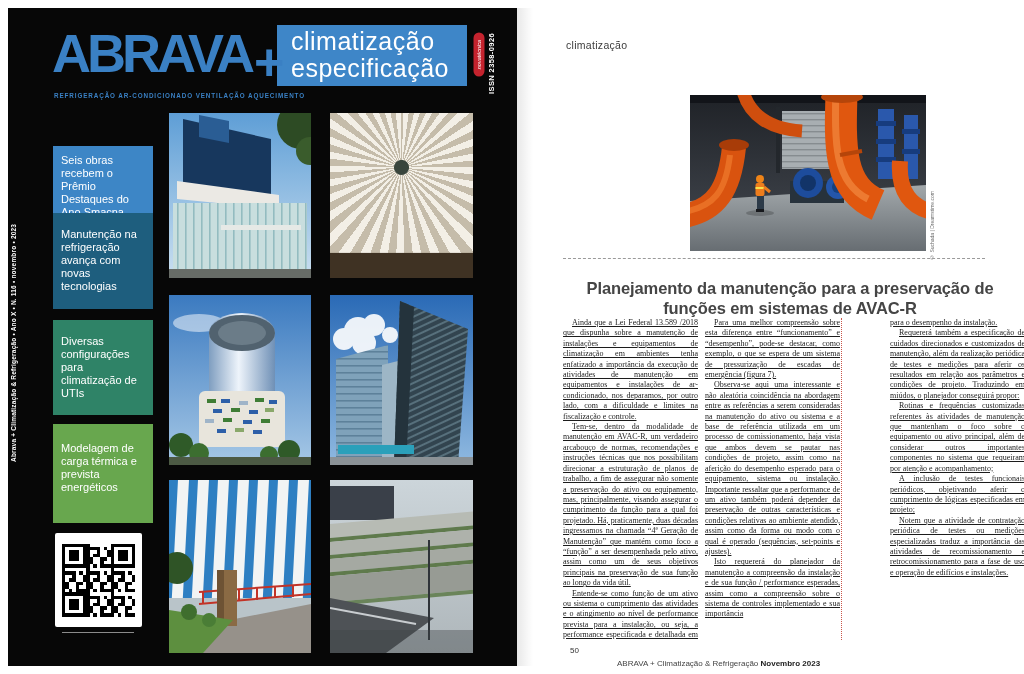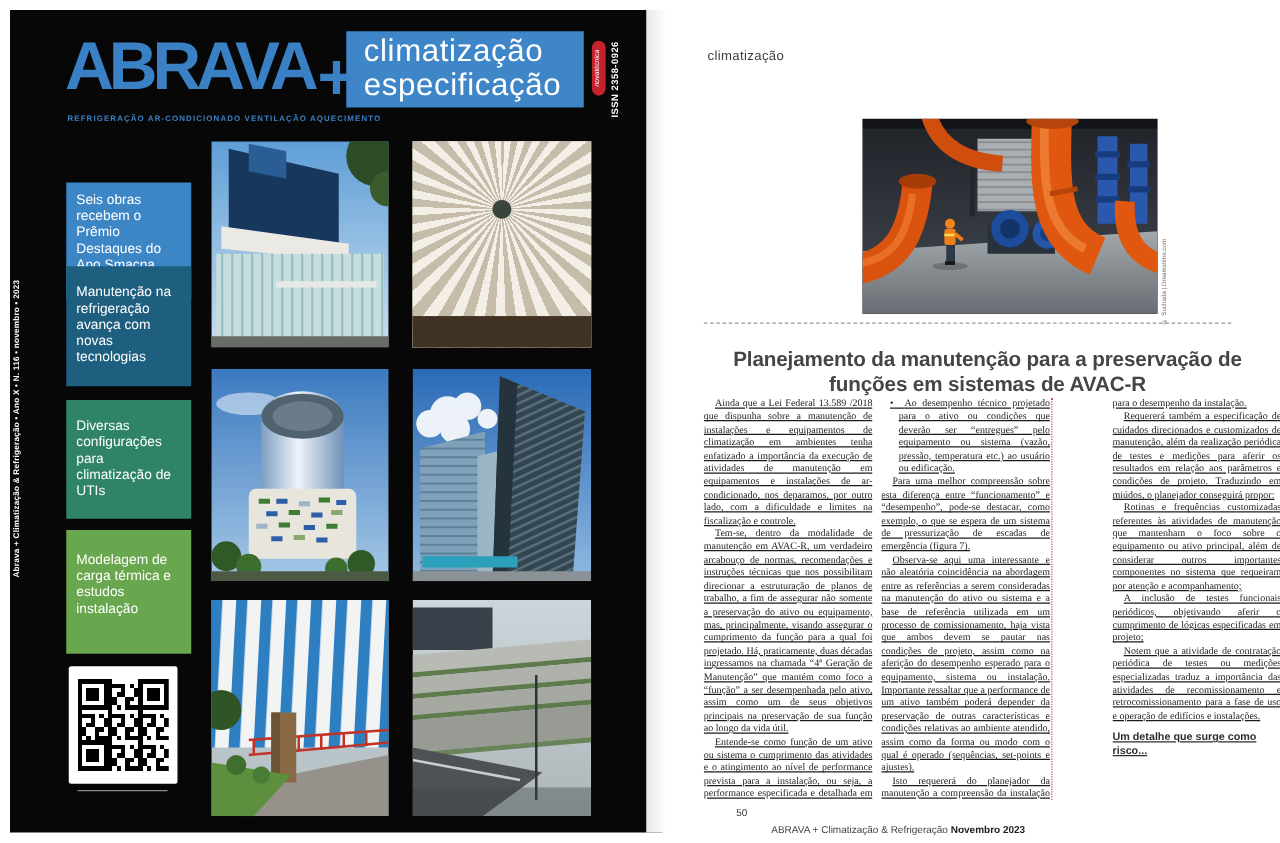--- a/index.html
+++ b/index.html
@@ -65,21 +65,21 @@
   .colA{left:46px;}.colB{left:188px;}.colC{left:330px;margin-left:43px;}
   .coldiv{position:absolute;left:324px;top:310px;height:322px;border-left:1px dotted #c0392b;opacity:.85;}
   .bp{margin:0;text-decoration:underline;}
   .bp.ind{text-indent:9px;}
   .bp.cont{text-indent:0;}
   .bp.bullet{padding-left:14px;text-indent:-7px;}
   .bp.bullet::before{content:"•\00a0\00a0";}
   .bp.subhead{font-family:"Liberation Sans",sans-serif;font-weight:bold;font-size:8.6px;
               color:#2e2e2e;margin:6px 0 2px;text-indent:0;text-align:left;}
   .pfooter{position:absolute;left:0;top:638px;width:460px;font-size:8px;color:#333;}
-  .pfooter .pnum{position:absolute;left:72px;top:0;}
+  .pfooter .pnum{position:absolute;left:53px;top:0;}
   .pfooter .ftext{position:absolute;left:100px;top:13px;white-space:nowrap;color:#444;}
   .pfooter .fdate{font-weight:bold;color:#1d1d1d;}
 </style>
 </head>
 <body>
 
 <div id="stage">
 
   <section class="cover">
     <div class="spine">Abrava + Climatização &amp; Refrigeração • Ano X • N. 116 • novembro • 2023</div>
@@ -90,21 +90,21 @@
       <div>climatização</div>
       <div>especificação</div>
     </div>
     <div class="tagline">REFRIGERAÇÃO AR-CONDICIONADO VENTILAÇÃO AQUECIMENTO</div>
     <div class="badge">novatécnica</div>
     <div class="issn">ISSN 2358-0926</div>
 
     <div class="hl hl1" style="background: rgb(61, 134, 198);">Seis obras recebem o Prêmio Destaques do Ano Smacna Brasil</div>
     <div class="hl hl2" style="background: rgb(30, 94, 126);">Manutenção na refrigeração avança com novas tecnologias</div>
     <div class="hl hl3" style="background: rgb(47, 131, 103);">Diversas configurações para climatização de UTIs</div>
-    <div class="hl hl4" style="background: rgb(104, 167, 78);">Modelagem de carga térmica e estudos instalação</div>
+    <div class="hl hl4" style="background: rgb(104, 167, 78);">Modelagem de carga térmica e prevista energéticos</div>
 
     <div class="qr">
       <svg viewBox="0 0 21 21">
           <rect x="0" y="0" width="1" height="1"></rect>
           <rect x="1" y="0" width="1" height="1"></rect>
           <rect x="2" y="0" width="1" height="1"></rect>
           <rect x="3" y="0" width="1" height="1"></rect>
           <rect x="4" y="0" width="1" height="1"></rect>
           <rect x="5" y="0" width="1" height="1"></rect>
           <rect x="6" y="0" width="1" height="1"></rect>
@@ -572,34 +572,32 @@
     <h1 class="title">Planejamento da manutenção para a preservação de funções em sistemas de AVAC-R</h1>
 
     <div class="col colA">
 
     <p class="bp ind">Ainda que a Lei Federal 13.589 /2018 que dispunha sobre a manutenção de instalações e equipamentos de climatização em ambientes tenha enfatizado a importância da execução de atividades de manutenção em equipamentos e instalações de ar-condicionado, nos deparamos, por outro lado, com a dificuldade e limites na fiscalização e controle.</p>
         <p class="bp ind">Tem-se, dentro da modalidade de manutenção em AVAC-R, um verdadeiro arcabouço de normas, recomendações e instruções técnicas que nos possibilitam direcionar a estruturação de planos de trabalho, a fim de assegurar não somente a preservação do ativo ou equipamento, mas, principalmente, visando assegurar o cumprimento da função para a qual foi projetado. Há, praticamente, duas décadas ingressamos na chamada “4ª Geração de Manutenção” que mantém como foco a “função” a ser desempenhada pelo ativo, assim como um de seus objetivos principais na preservação de sua função ao longo da vida útil.</p>
         <p class="bp ind">Entende-se como função de um ativo ou sistema o cumprimento das atividades e o atingimento ao nível de performance prevista para a instalação, ou seja, a performance especificada e detalhada em seu projeto as built. Em resumo, referimo-nos:</p>
       </div>
     <div class="col colB">
 
-    <p class="bp bullet">Ao desempenho técnico projetado para o ativo ou condições que deverão ser “entregues” pelo equipamento ou sistema (vazão, pressão, temperatura etc.) ao usuário ou edificação.</p>
         <p class="bp ind">Para uma melhor compreensão sobre esta diferença entre “funcionamento” e “desempenho”, pode-se destacar, como exemplo, o que se espera de um sistema de pressurização de escadas de emergência (figura 7).</p>
         <p class="bp ind">Observa-se aqui uma interessante e não aleatória coincidência na abordagem entre as referências a serem consideradas na manutenção do ativo ou sistema e a base de referência utilizada em um processo de comissionamento, haja vista que ambos devem se pautar nas condições de projeto, assim como na aferição do desempenho esperado para o equipamento, sistema ou instalação. Importante ressaltar que a performance de um ativo também poderá depender da preservação de outras características e condições relativas ao ambiente atendido, assim como da forma ou modo com o qual é operado (sequências, set-points e ajustes).</p>
         <p class="bp ind">Isto requererá do planejador da manutenção a compreensão da instalação e de sua função / performance esperadas, assim como a compreensão sobre o sistema de controles implementado e sua importância</p>
       </div>
     <div class="coldiv"></div>
     <div class="col colC">
 
     <p class="bp cont">para o desempenho da instalação.</p>
         <p class="bp ind">Requererá também a especificação de cuidados direcionados e customizados de manutenção, além da realização periódica de testes e medições para aferir os resultados em relação aos parâmetros e condições de projeto. Traduzindo em miúdos, o planejador conseguirá propor:</p>
         <p class="bp ind">Rotinas e frequências customizadas referentes às atividades de manutenção que mantenham o foco sobre o equipamento ou ativo principal, além de considerar outros importantes componentes no sistema que requeiram por atenção e acompanhamento;</p>
         <p class="bp ind">A inclusão de testes funcionais periódicos, objetivando aferir o cumprimento de lógicas especificadas em projeto;</p>
         <p class="bp ind">Notem que a atividade de contratação periódica de testes ou medições especializadas traduz a importância das atividades de recomissionamento e retrocomissionamento para a fase de uso e operação de edifícios e instalações.</p>
-        <p class="bp subhead">Um detalhe que surge como risco...</p>
       </div>
 
     <div class="pfooter">
       <span class="pnum">50</span>
       <span class="ftext"><span>ABRAVA + Climatização &amp; Refrigeração </span><span class="fdate">Novembro 2023</span></span>
     </div>
   </section>
 </div>
 
 </body></html>

